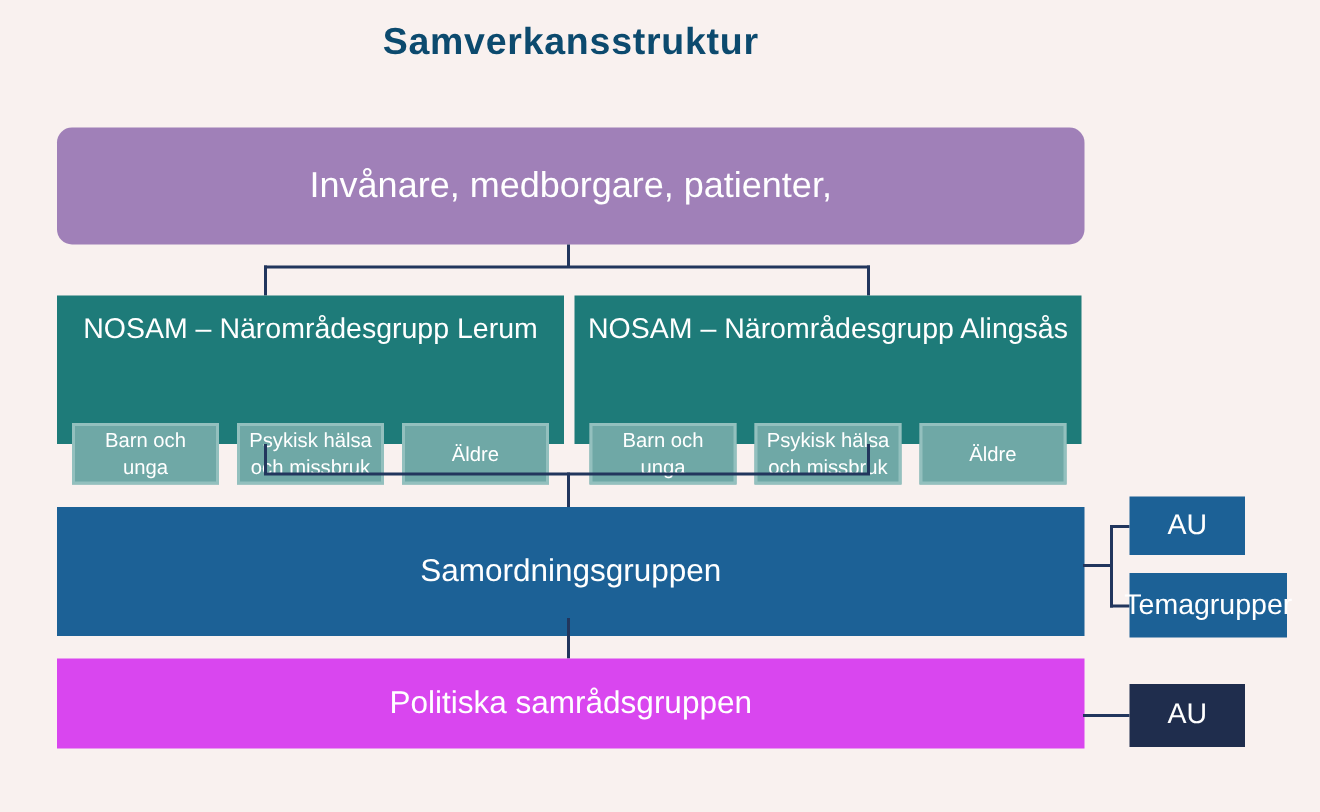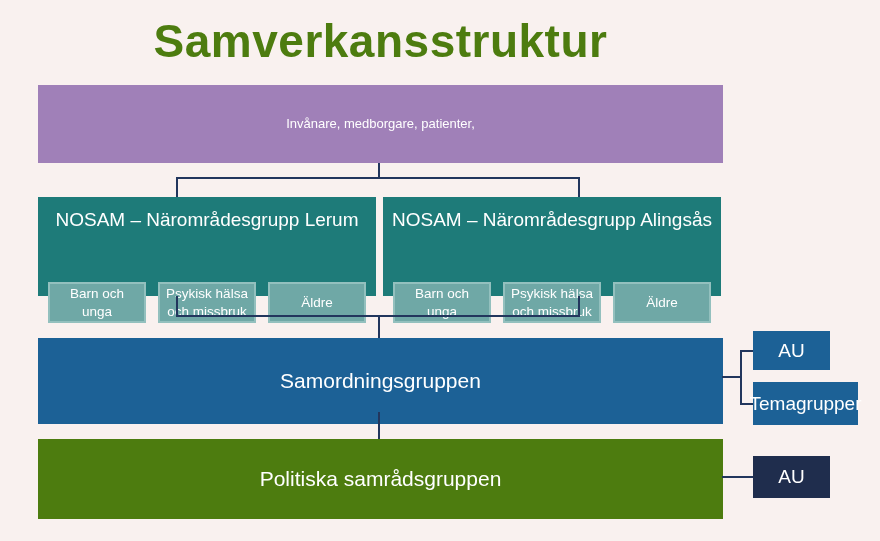--- a/index.html
+++ b/index.html
@@ -11,40 +11,41 @@
     position: relative;
     width: 880px;
     height: 541px;
     background: #f9f1ef;
     overflow: hidden;
   }
   .title {
     position: absolute;
     left: 38px; top: 14px; width: 685px;
     text-align: center;
-    font-size: 46px;
+    font-size: 25px;
     font-weight: 600;
-    color: #4d7c0f;
+    color: #0c4a6e;
     letter-spacing: 0.5px;
   }
   .box {
     position: absolute;
     color: #ffffff;
     display: flex;
     align-items: center;
     justify-content: center;
     text-align: center;
     box-sizing: border-box;
   }
   .top-box {
     left: 38px; top: 85px; width: 685px; height: 78px;
     background: #a080b8;
-    font-size: 13px;
+    font-size: 24px;
     line-height: 1.5;
     flex-direction: column;
+    border-radius: 10px;
   }
   .nosam {
     position: absolute;
     top: 197px; width: 338px; height: 99px;
     background: #1e7b79;
     box-sizing: border-box;
     color: #fff;
   }
   .nosam.left  { left: 38px; }
   .nosam.right { left: 383px; }
@@ -77,22 +78,22 @@
     line-height: 1.3;
     color: #fff;
     padding: 1px 4px;
   }
   .samordning {
     left: 38px; top: 338px; width: 685px; height: 86px;
     background: #1c6196;
     font-size: 21px;
   }
   .politiska {
-    left: 38px; top: 439px; width: 685px; height: 80px;
-    background: #4d7c0f;
+    left: 38px; top: 439px; width: 685px; height: 60px;
+    background: #d946ef;
     font-size: 21px;
   }
   .au-top {
     left: 753px; top: 331px; width: 77px; height: 39px;
     background: #1c6196;
     font-size: 19px;
   }
   .temagrupper {
     left: 753px; top: 382px; width: 105px; height: 43px;
     background: #1c6196;

